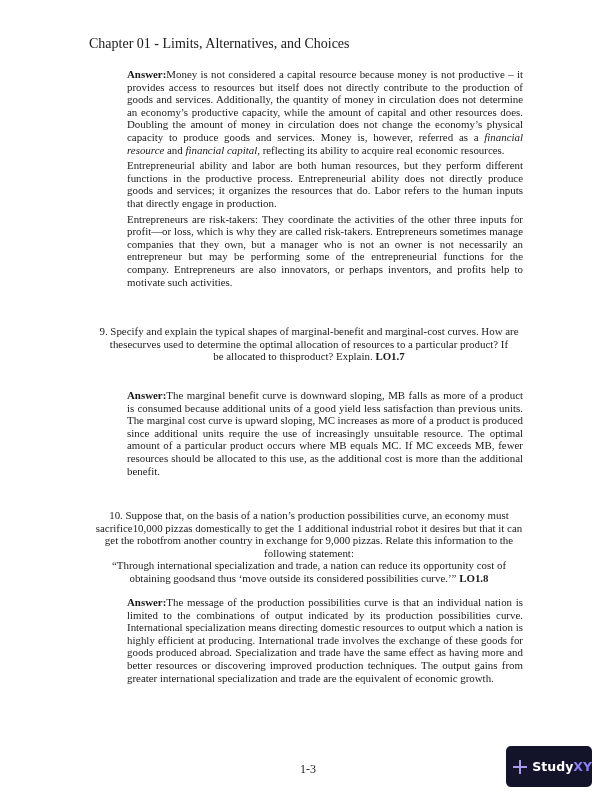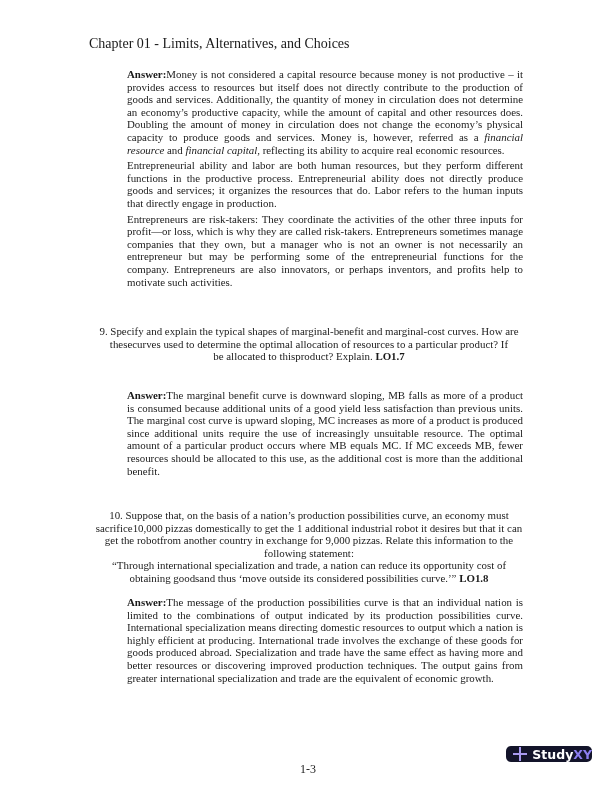--- a/index.html
+++ b/index.html
@@ -6,21 +6,21 @@
   body { width: 612px; height: 792px; position: relative; overflow: hidden;
          font-family: "Liberation Serif", "DejaVu Serif", serif; color: #1a1a1a; }
   .header { position: absolute; left: 89px; top: 36px; font-size: 14px; }
   .answer { position: absolute; left: 127px; width: 396px; font-size: 10.9px;
             line-height: 12.6px; text-align: justify; }
   .answer p { margin: 0 0 3px 0; }
   .question { position: absolute; left: 89px; width: 440px; font-size: 10.9px;
               line-height: 12.6px; text-align: center; }
   b { font-weight: bold; }
   .pagenum { position: absolute; left: 300px; top: 730px; font-size: 12px; margin-top: 32px; }
-  .badge { position: absolute; left: 506px; top: 746px; width: 86px; height: 16px;
+  .badge { position: absolute; left: 506px; top: 746px; width: 86px; height: 41px;
            background: #13142a; border-radius: 5px; display: flex; align-items: center;
            font-family: "DejaVu Sans", sans-serif; font-weight: bold; font-size: 12.5px; color: #fff; }
   .badge .plus { width: 14px; height: 14px; position: relative; margin-left: 7px; margin-right: 6px; }
   .badge .plus::before, .badge .plus::after { content: ""; position: absolute; background: #a99af0; }
   .badge .plus::before { left: 6px; top: 0; width: 2px; height: 14px; }
   .badge .plus::after { left: 0; top: 6px; width: 14px; height: 2px; }
   .badge .xy { color: #8c7ef0; }
 </style>
 </head>
 <body>

